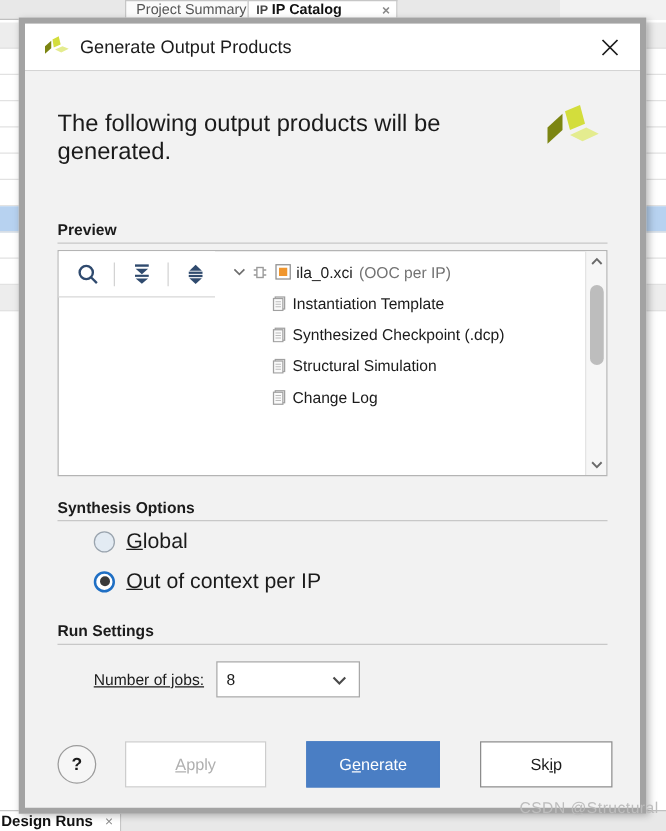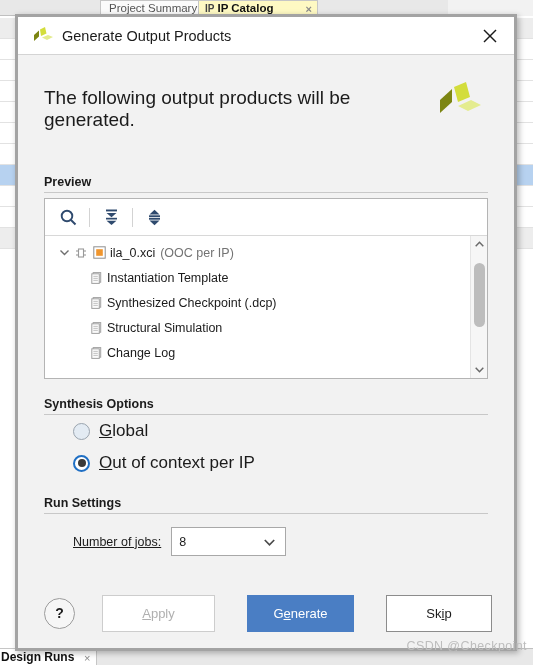--- a/index.html
+++ b/index.html
@@ -25,21 +25,21 @@
     position: absolute; top: 0; height: 16px;
     background: #fbfbfb;
     border: 1px solid #c6c6c6;
     border-bottom: none;
     color: #555;
     font-size: 11.5px;
     padding: 0 20px 0 8px;
     line-height: 14px;
     white-space: nowrap;
   }
-  .bg-tab.active { background: #fef9c3; color: #111; font-weight: bold; }
+  .bg-tab.active { background: #ffffff; color: #111; font-weight: bold; }
   .bg-tab .tabclose {
     position: absolute; right: 5px; top: 1px;
     color: #8a8a8a; font-size: 11px;
   }
   .bg-tab .tabicon { color:#444; font-size:10px; margin-right:3px; }
 
   .bg-panel {
     position: absolute; left: 0; top: 16px; width: 533px; height: 633px;
     background: #ffffff;
   }
@@ -67,21 +67,21 @@
   .bg-bottom-tab .tabclose {
     position: absolute; right: 6px; top: 1px; color:#8a8a8a; font-size: 11px; font-weight: normal;
   }
 
   
   #dialog {
     position: absolute;
     left: 15px; top: 14px;
     width: 502px; height: 637px;
     background: #f2f2f2;
-    border: 3px solid #a3a3a3;
+    border: 5px solid #a3a3a3;
     box-shadow: 2px 2px 6px rgba(0,0,0,0.28);
     display: flex; flex-direction: column;
   }
 
   .titlebar {
     height: 38px;
     background: #ffffff;
     border-bottom: 1px solid #d4d4d4;
     display: flex; align-items: center;
     padding: 0 10px 0 14px;
@@ -123,21 +123,21 @@
   }
   .section-rule { height: 1px; background: #c8c8c8; }
 
   
   .preview-wrap { margin-top: 44px; }
   .tree-box {
     margin-top: 5px;
     border: 1px solid #b4b4b4;
     background: #ffffff;
     height: 181px;
-    display: flex; flex-direction: column;
+    display: flex; flex-direction: row;
   }
   .tree-toolbar {
     height: 37px;
     border-bottom: 1px solid #d8d8d8;
     display: flex; align-items: center;
     padding-left: 7px;
     background: #ffffff;
     flex: 0 0 auto;
   }
   .tb-btn {
@@ -526,13 +526,13 @@
       <span class="btn skip">
           <span>Sk</span>
           <span class="mn">i</span>
           <span>p</span>
         </span>
     </div>
   </div>
 
 </div>
 
-<div class="watermark">CSDN @Checkpoint</div>
+<div class="watermark">CSDN @Structural</div>
 
 </body></html>

